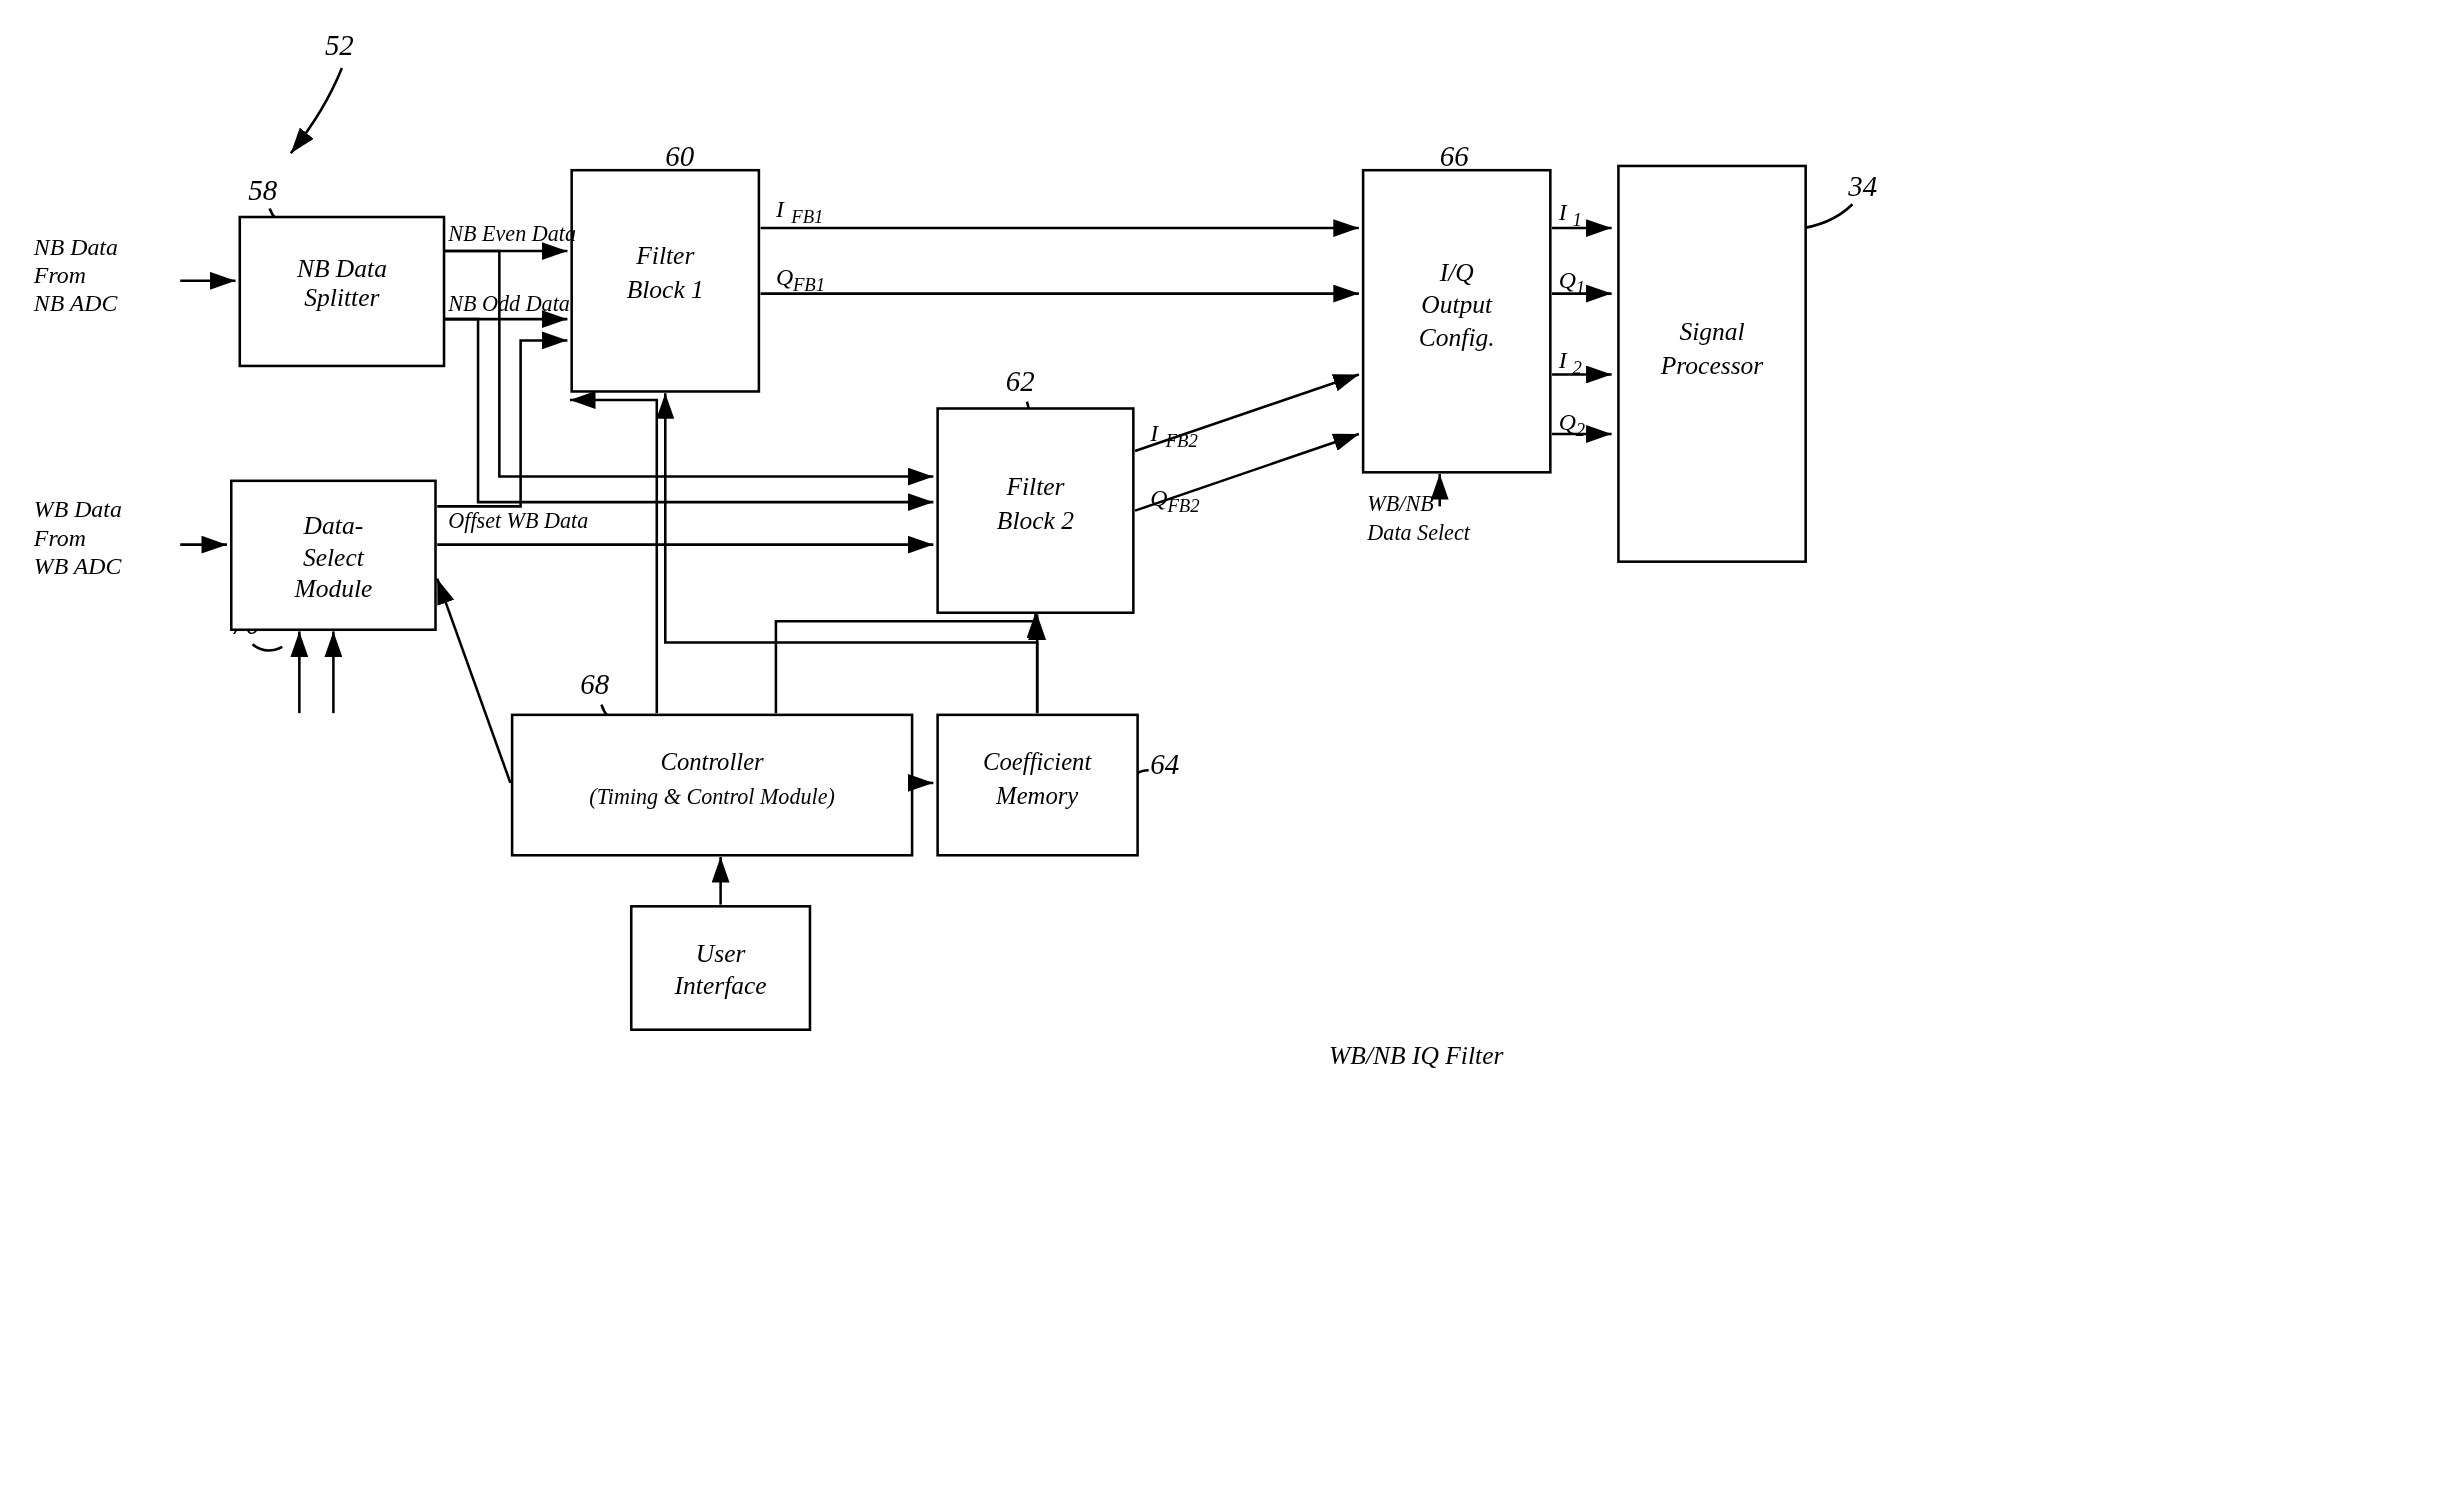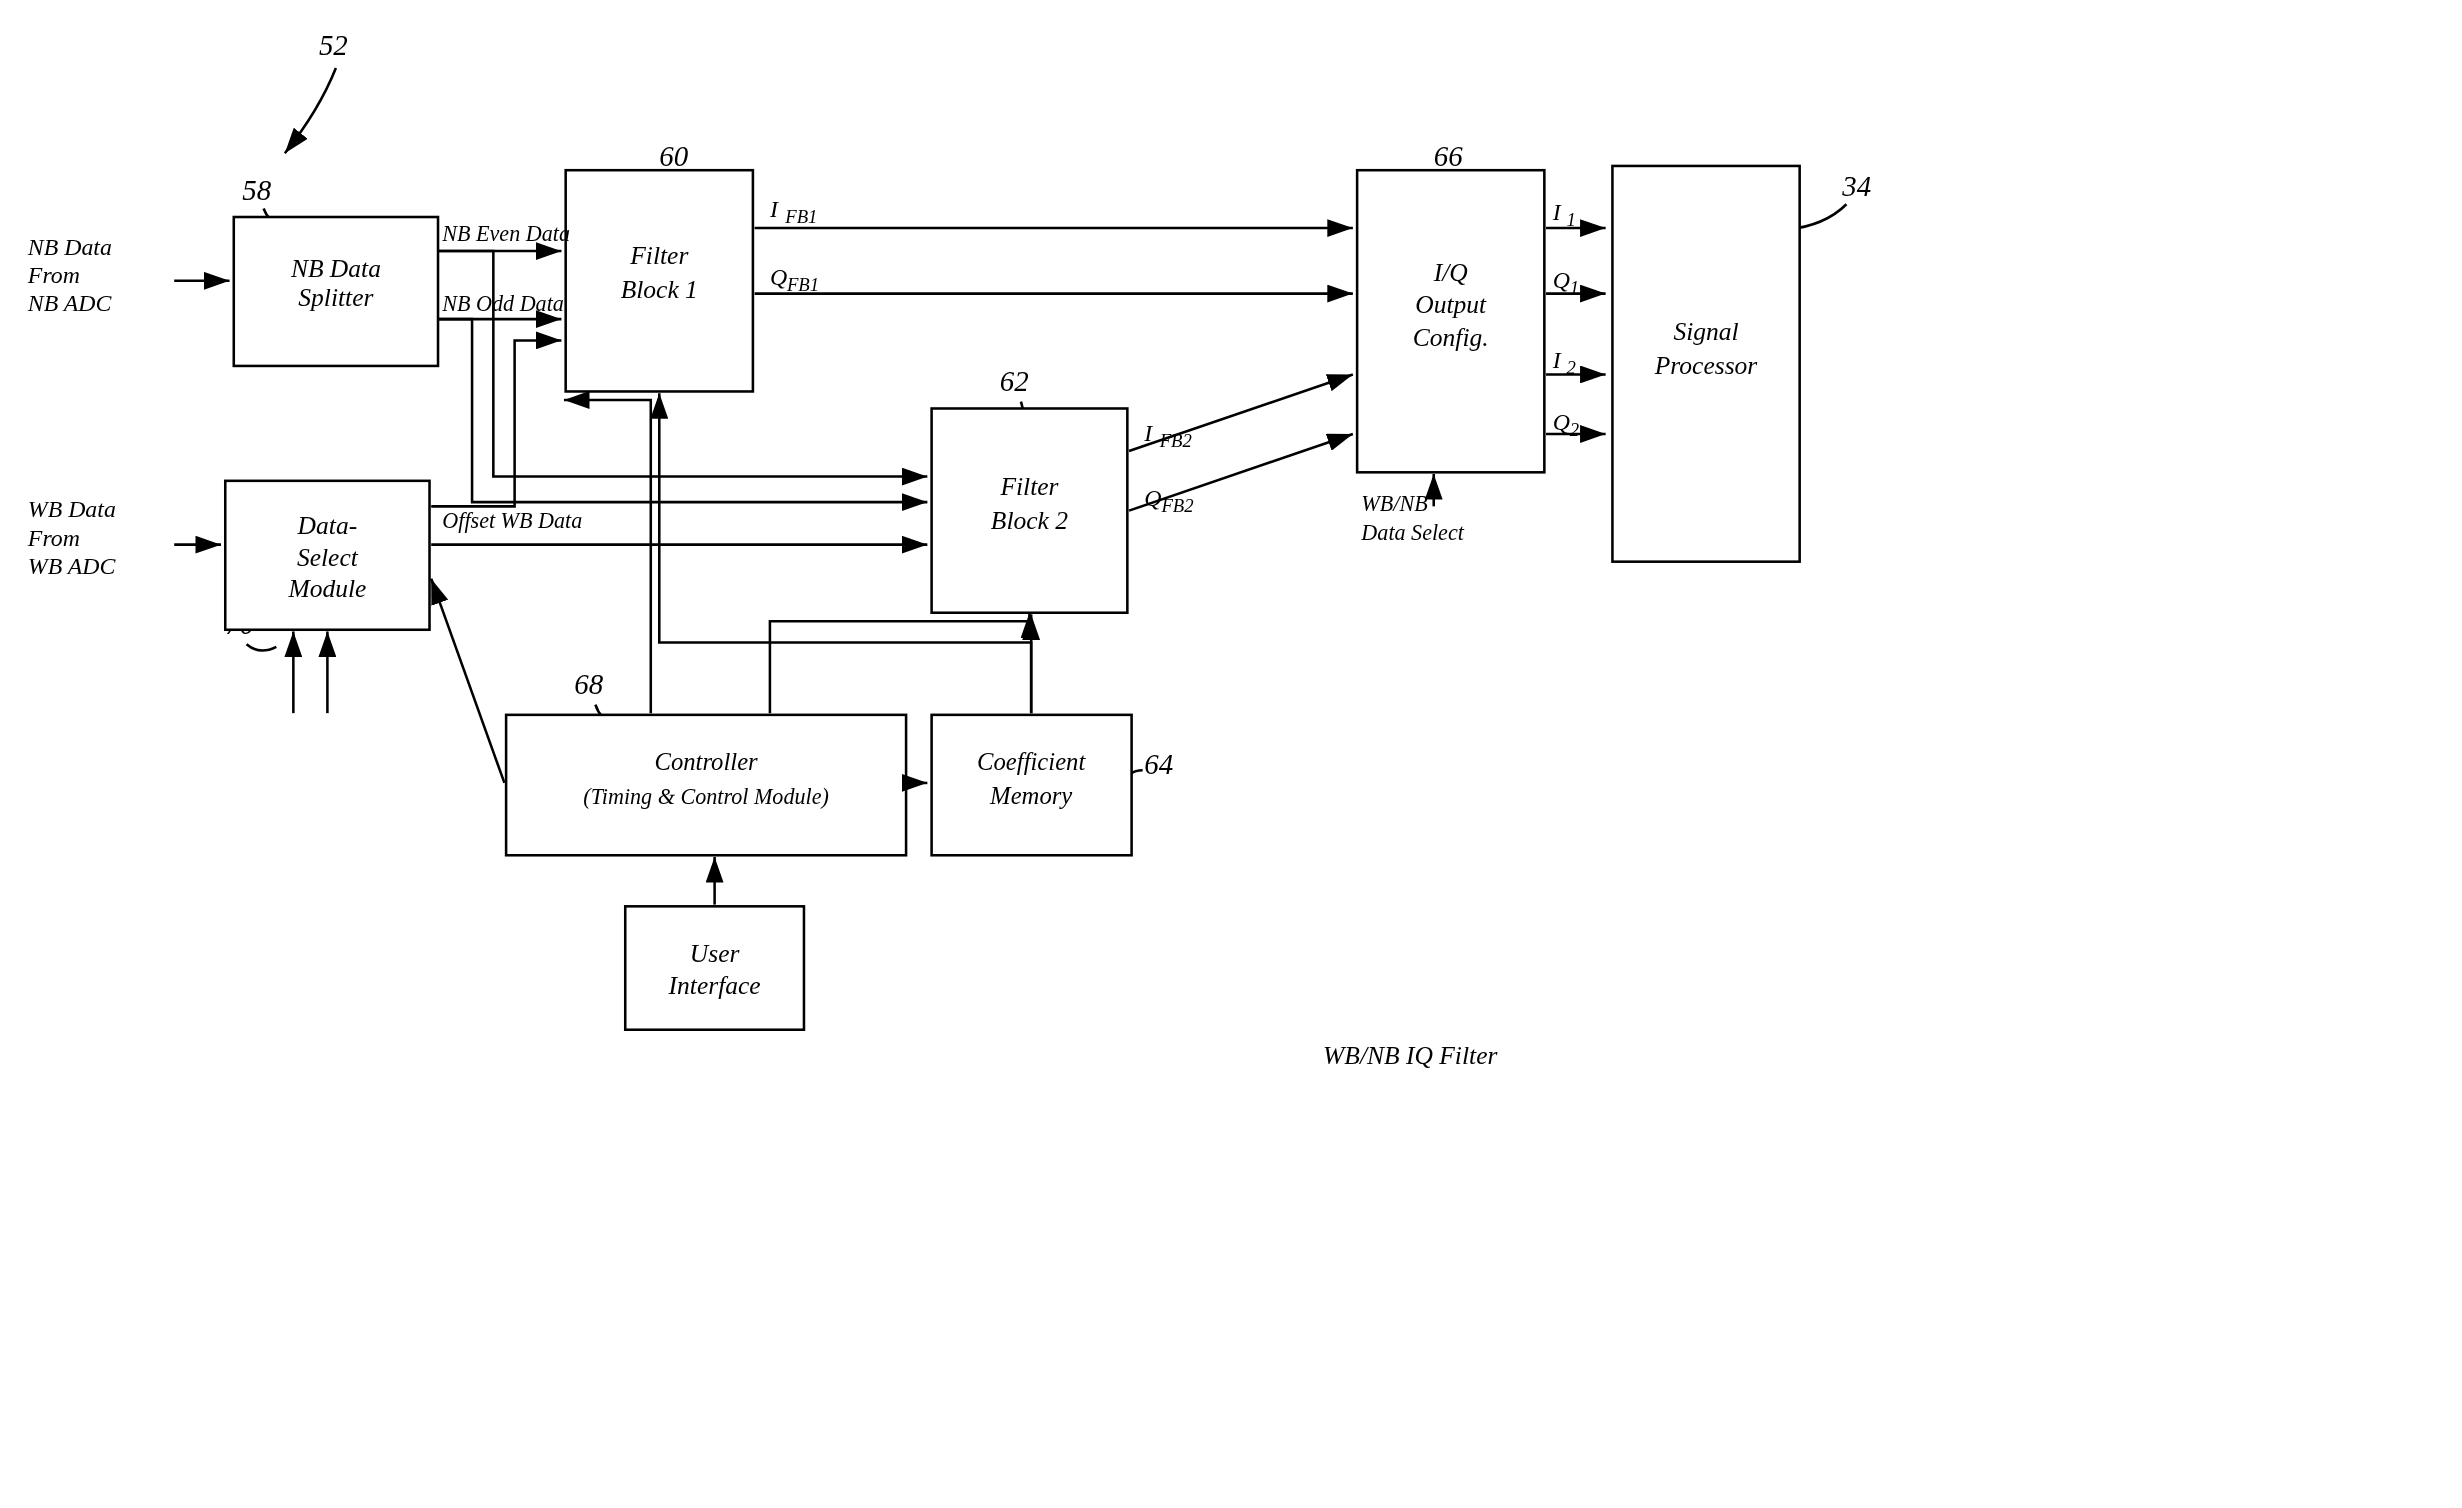--- a/index.html
+++ b/index.html
@@ -6,21 +6,21 @@
     body {
       background: #fff;
       font-family: 'Times New Roman', Times, serif;
       width: 2462px;
       height: 1508px;
       position: relative;
       overflow: hidden;
     }
     .diagram-container {
       position: absolute;
-      top: 0; left: 4px;
+      top: 0; left: 10px;
       width: 2134px;
       height: 1508px;
     }
     svg {
       position: absolute;
       top: 0; left: 0;
       width: 2462px;
       height: 1508px;
     }
   </style>

